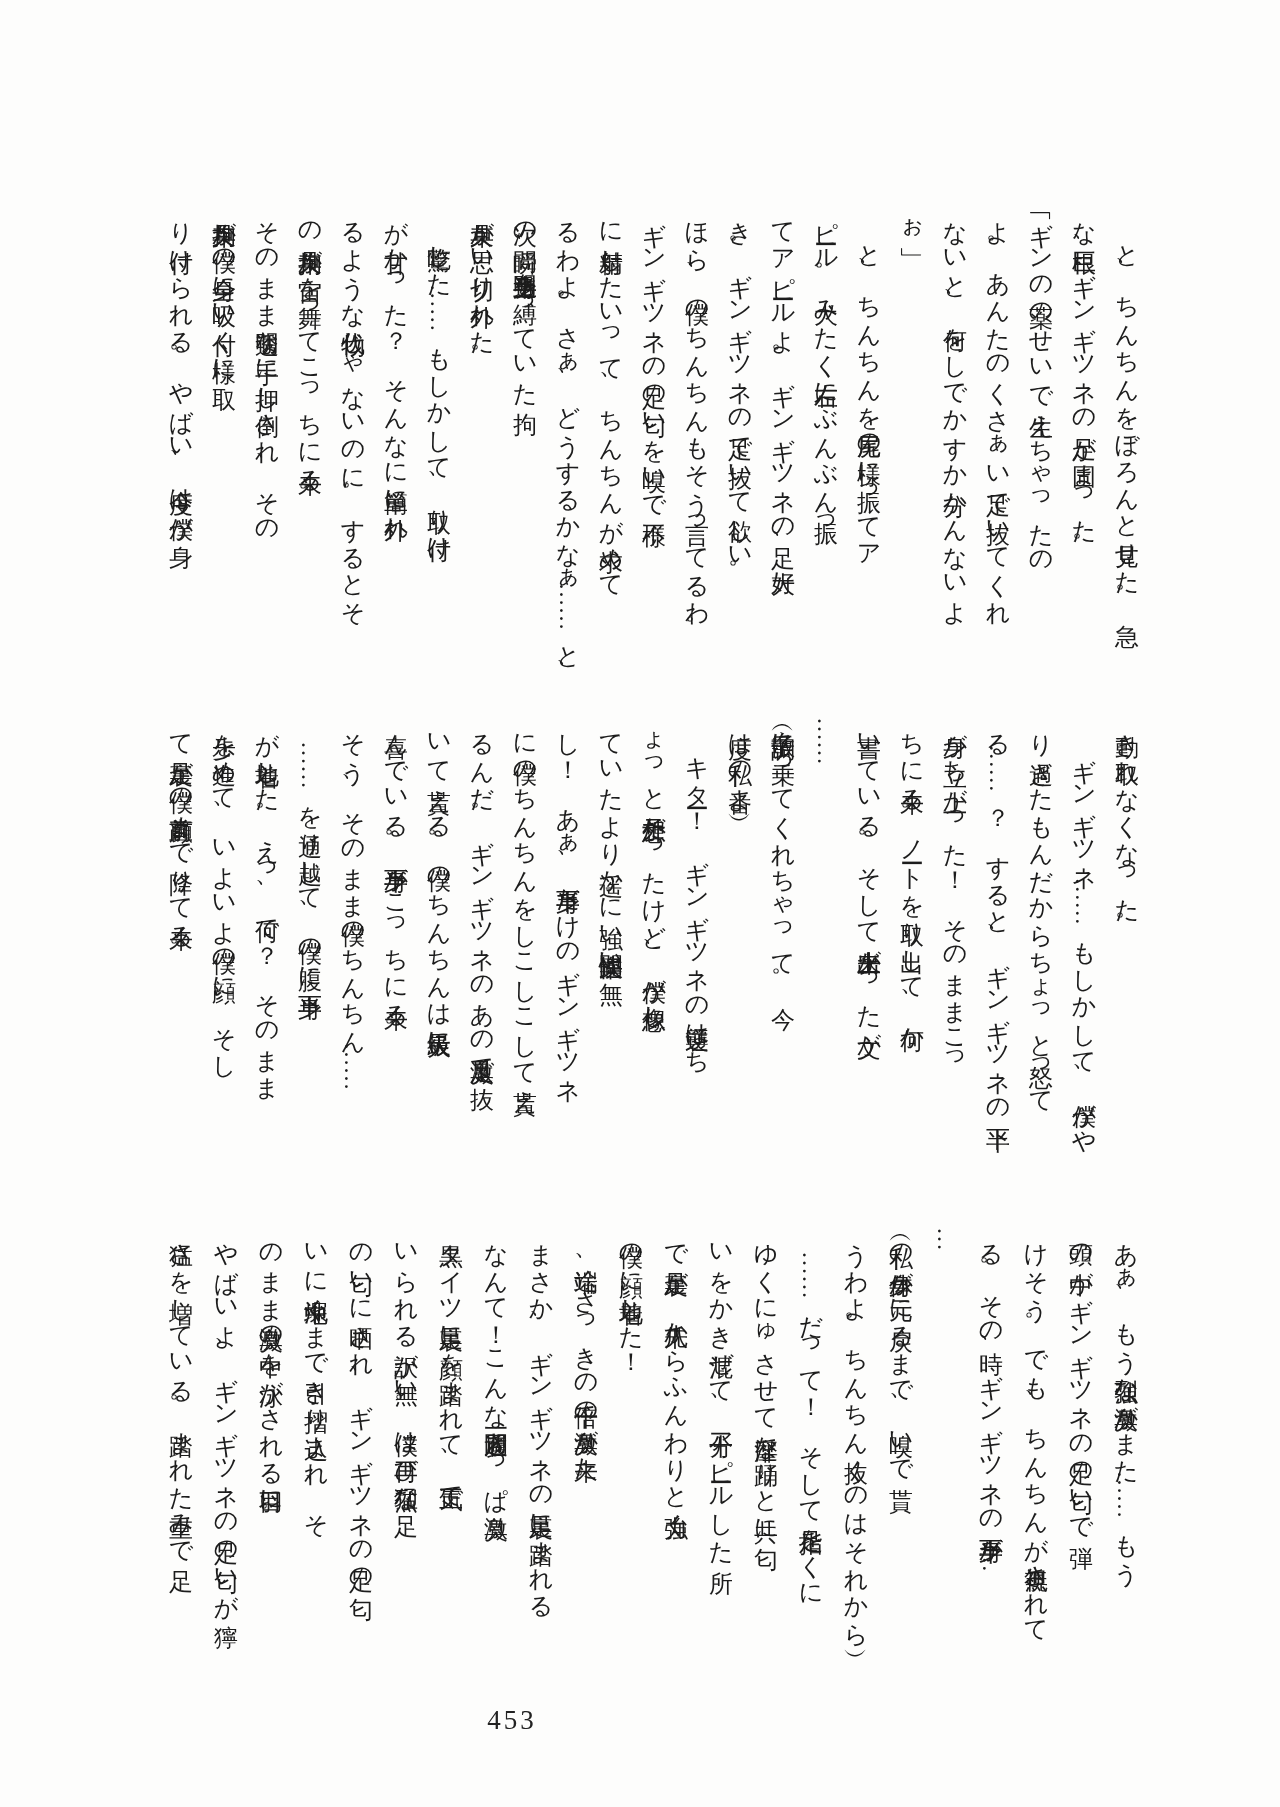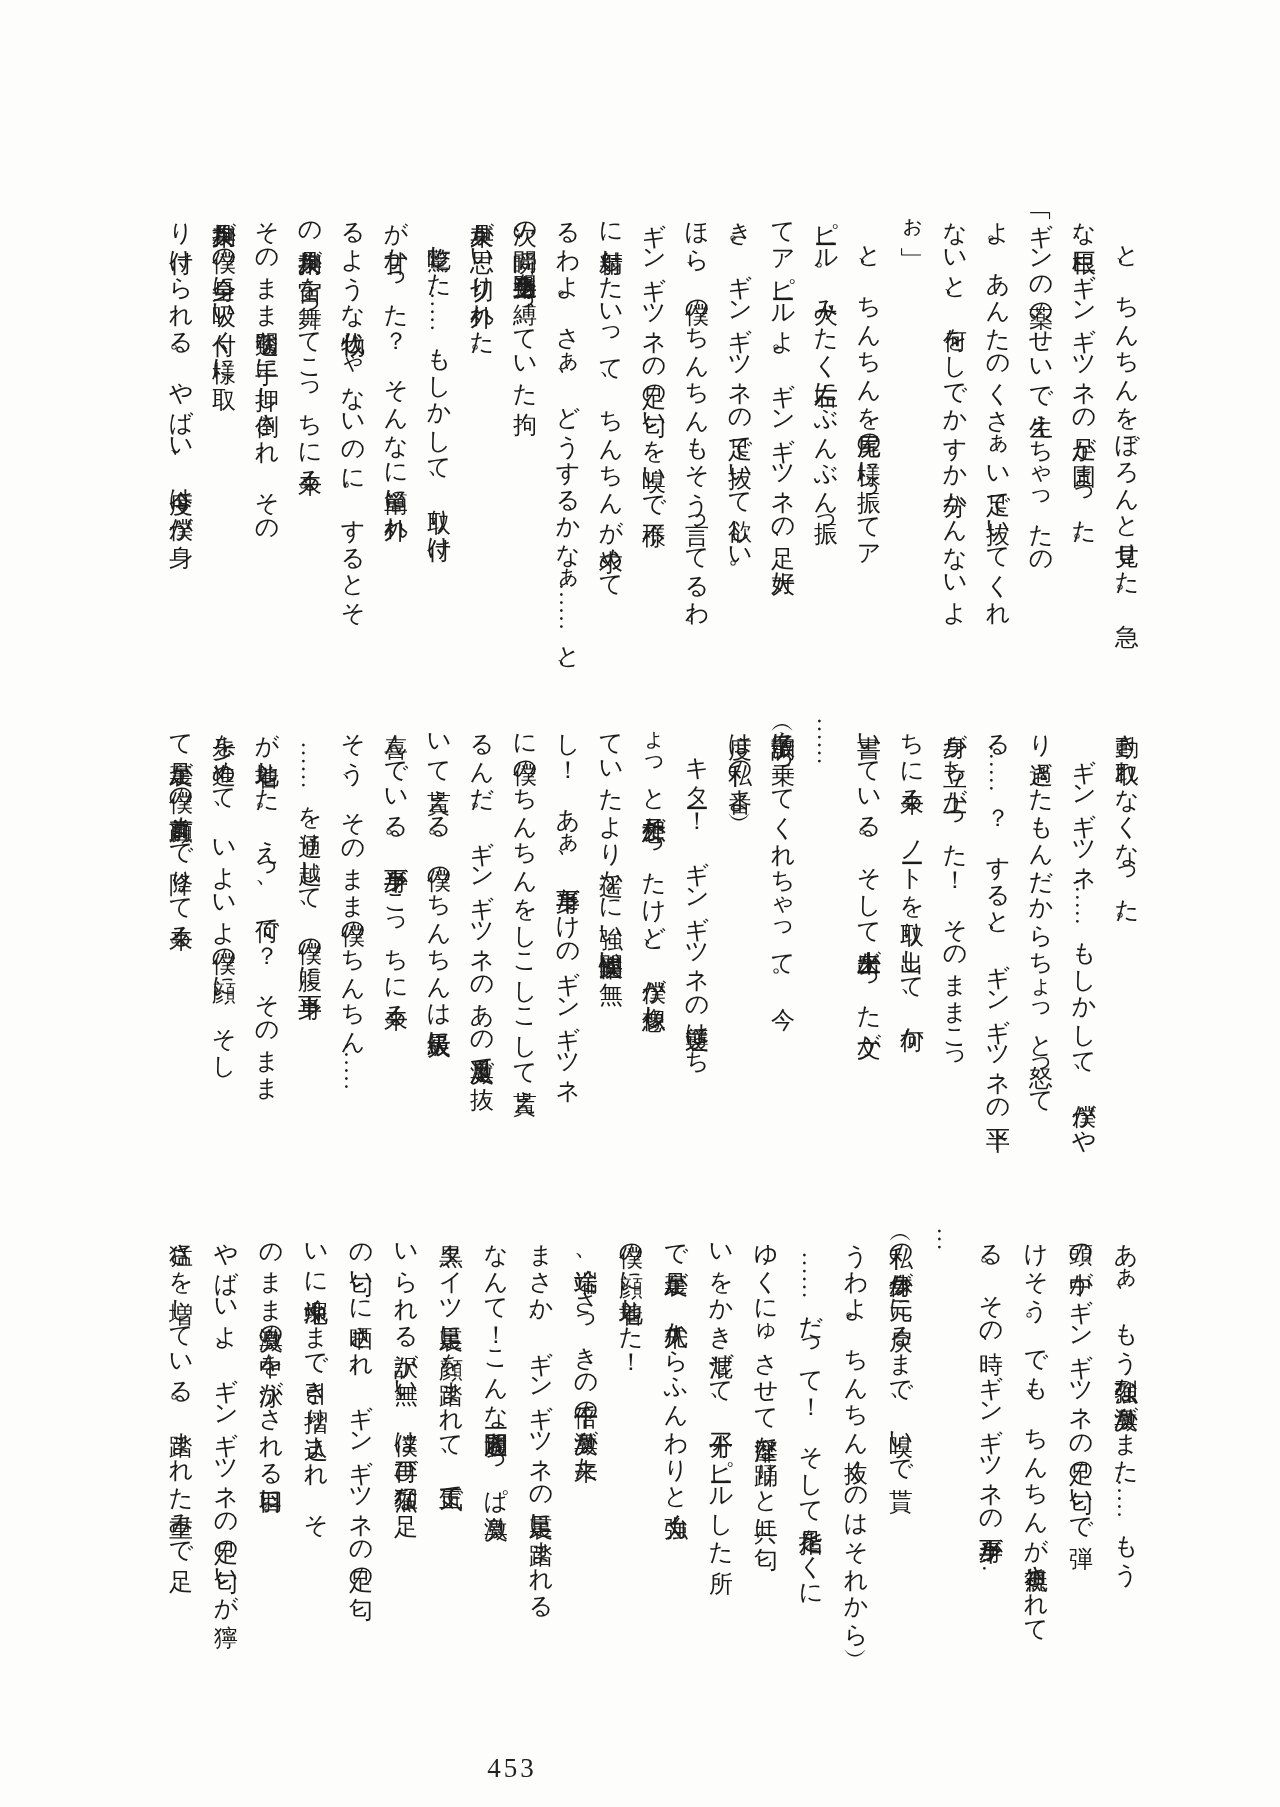--- a/index.html
+++ b/index.html
@@ -45,21 +45,20 @@
   }
   .folio {
     position: absolute;
     left: 0;
     top: 1705px;
     width: 1024px;
     text-align: center;
     font-size: 27px;
     letter-spacing: 3px;
     color: #222222;
-    margin-top: 48px;
   }
 </style>
 </head>
 <body>
 
 <div class="sheet">
   <section class="band band-1">
       <div class="tcol">　と、ちんちんをぼろんと見せた。急</div>
       <div class="tcol">な巨根、ギンギツネの足が固まった。</div>
       <div class="tcol">「ギンの薬のせいで生えちゃったの</div>

